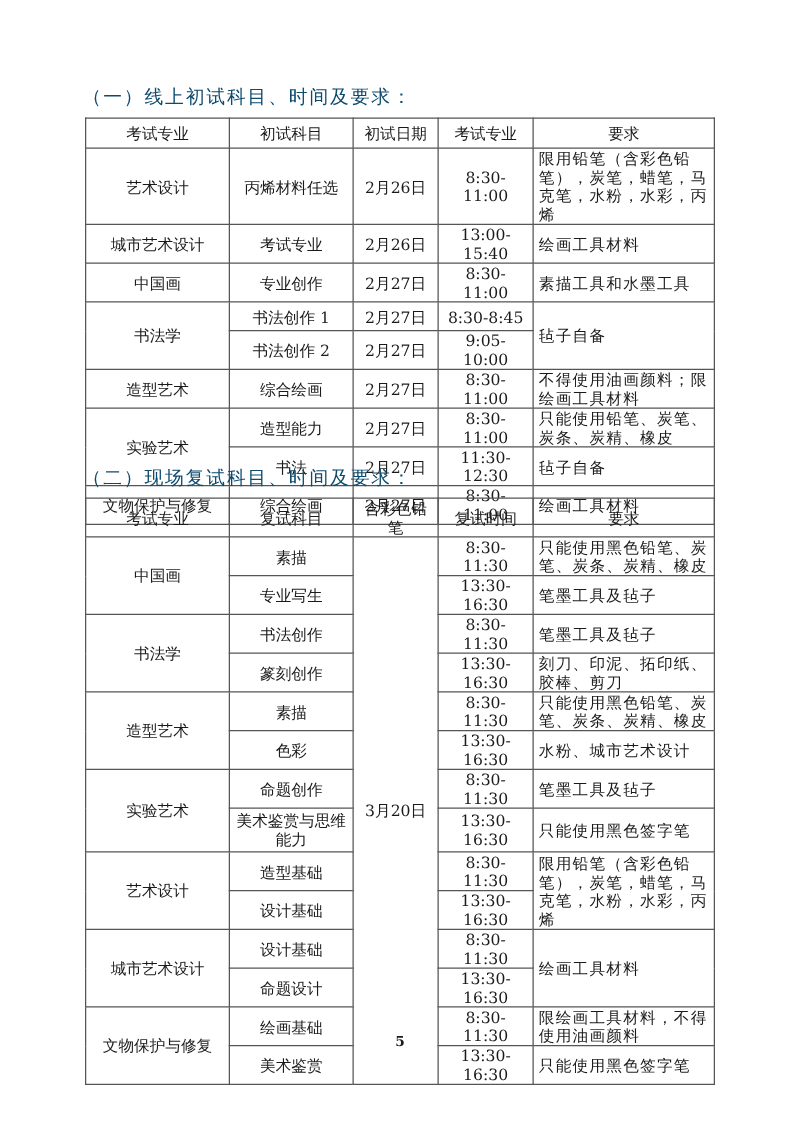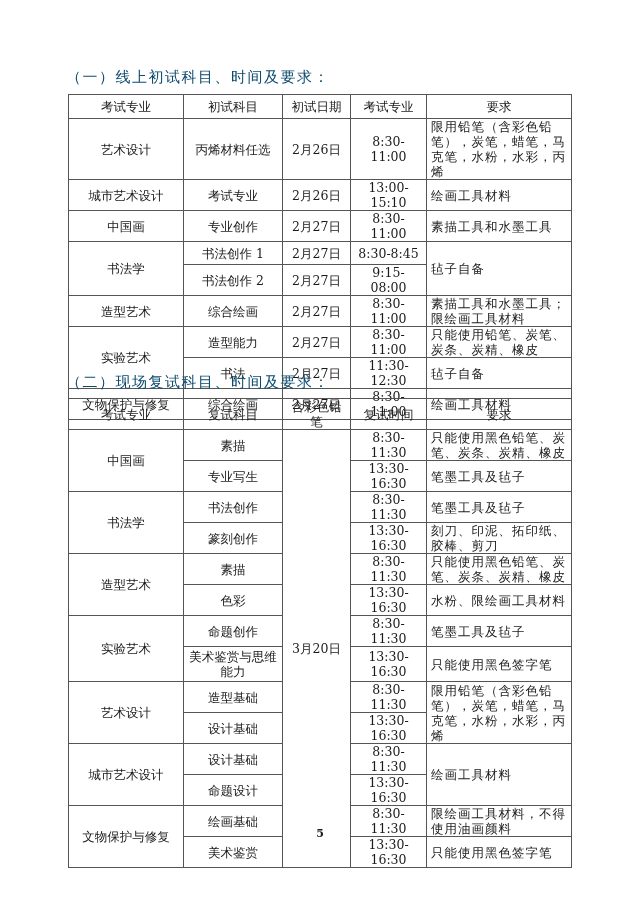--- a/index.html
+++ b/index.html
@@ -55,48 +55,48 @@
     <td class="c">艺术设计</td>
     <td class="c">丙烯材料任选</td>
     <td class="c">2月26日</td>
     <td class="c">8:30-11:00</td>
     <td class="l">限用铅笔（含彩色铅笔），炭笔，蜡笔，马克笔，水粉，水彩，丙烯</td>
   </tr>
   <tr style="height:22px;">
     <td class="c">城市艺术设计</td>
     <td class="c">考试专业</td>
     <td class="c">2月26日</td>
-    <td class="c">13:00-15:10</td>
+    <td class="c">13:00-15:40</td>
     <td class="l">绘画工具材料</td>
   </tr>
   <tr style="height:24px;">
     <td class="c">中国画</td>
     <td class="c">专业创作</td>
     <td class="c">2月27日</td>
     <td class="c">8:30-11:00</td>
     <td class="l">素描工具和水墨工具</td>
   </tr>
   <tr style="height:23px;">
     <td class="c" rowspan="2">书法学</td>
     <td class="c">书法创作 1</td>
     <td class="c">2月27日</td>
     <td class="c">8:30-8:45</td>
     <td class="l" rowspan="2">毡子自备</td>
   </tr>
   <tr style="height:22px;">
     <td class="c">书法创作 2</td>
     <td class="c">2月27日</td>
-    <td class="c">9:15-08:00</td>
+    <td class="c">9:05-10:00</td>
   </tr>
   <tr style="height:31px;">
     <td class="c">造型艺术</td>
     <td class="c">综合绘画</td>
     <td class="c">2月27日</td>
     <td class="c">8:30-11:00</td>
-    <td class="l">素描工具和水墨工具；限绘画工具材料</td>
+    <td class="l">不得使用油画颜料；限绘画工具材料</td>
   </tr>
   <tr style="height:29px;">
     <td class="c" rowspan="2">实验艺术</td>
     <td class="c">造型能力</td>
     <td class="c">2月27日</td>
     <td class="c">8:30-11:00</td>
     <td class="l">只能使用铅笔、炭笔、炭条、炭精、橡皮</td>
   </tr>
   <tr style="height:24px;">
     <td class="c">书法</td>
@@ -160,21 +160,21 @@
 
   <tr style="height:31px;">
     <td class="c" rowspan="2">造型艺术</td>
     <td class="c">素描</td>
     <td class="c">8:30-11:30</td>
     <td class="l">只能使用黑色铅笔、炭笔、炭条、炭精、橡皮</td>
   </tr>
   <tr style="height:25px;">
     <td class="c">色彩</td>
     <td class="c">13:30-16:30</td>
-    <td class="l">水粉、限绘画工具材料</td>
+    <td class="l">水粉、城市艺术设计</td>
   </tr>
 
   <tr style="height:25px;">
     <td class="c" rowspan="2">实验艺术</td>
     <td class="c">命题创作</td>
     <td class="c">8:30-11:30</td>
     <td class="l">笔墨工具及毡子</td>
   </tr>
   <tr style="height:35px;">
     <td class="c">美术鉴赏与思维能力</td>

